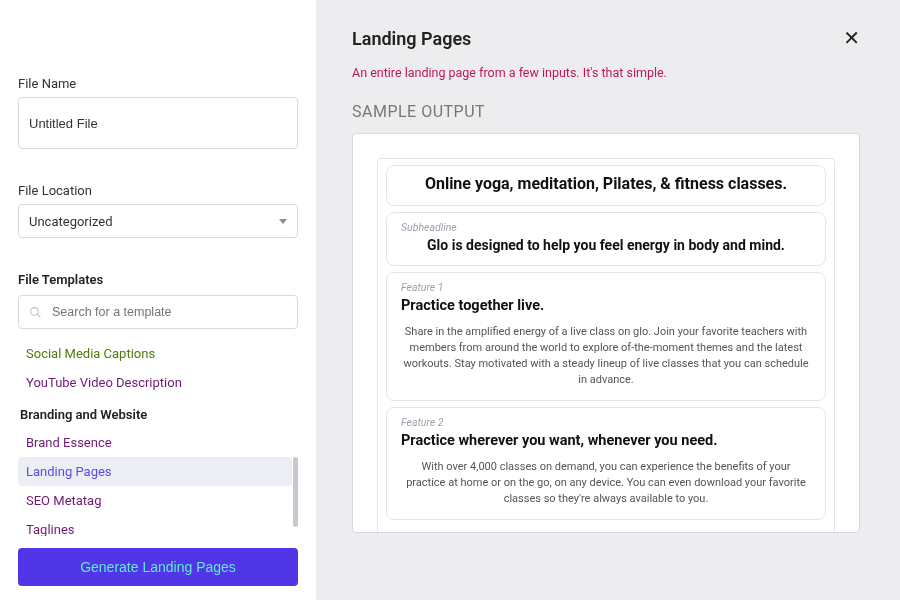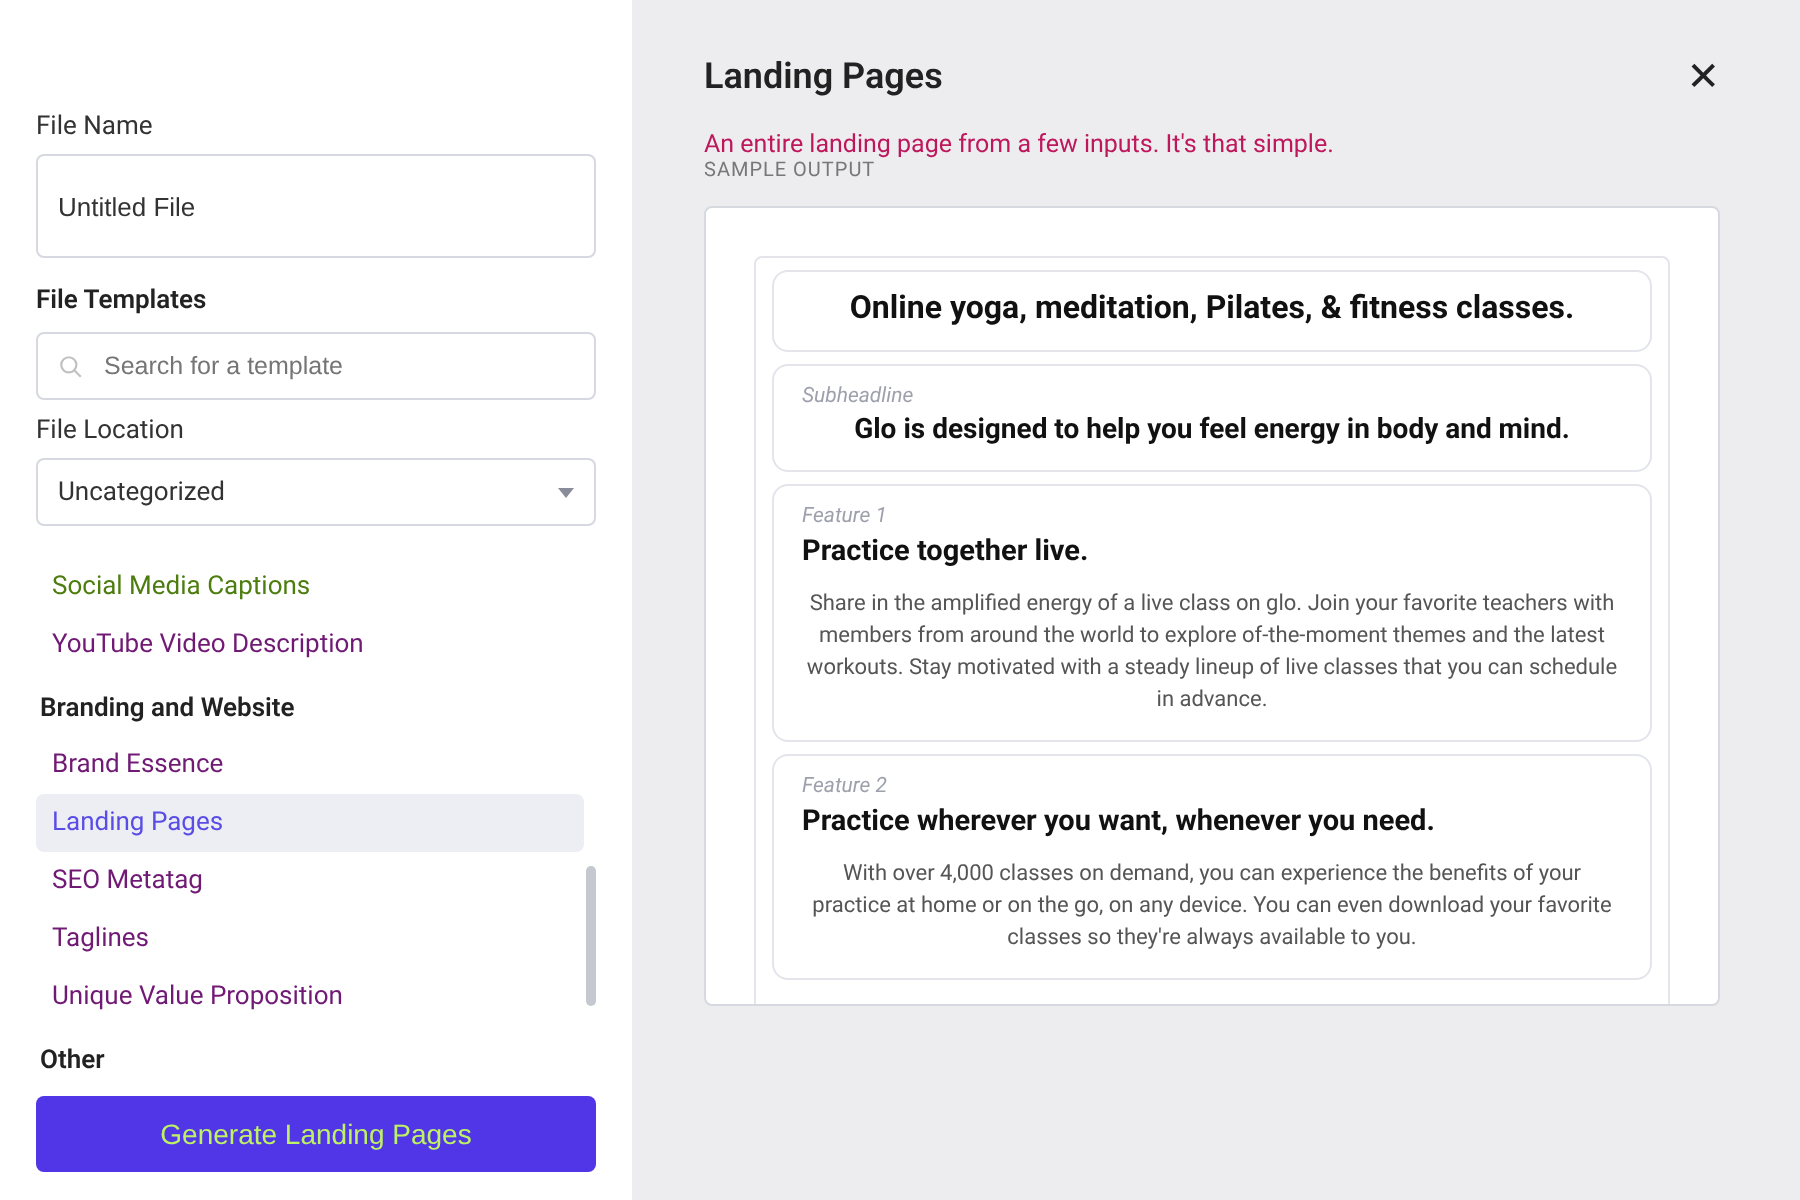--- a/index.html
+++ b/index.html
@@ -10,21 +10,21 @@
   }
   .sidebar {
     width: 316px; height: 600px; padding: 56px 18px 14px 18px;
     display: flex; flex-direction: column; background: #fff;
   }
   .field-label { font-size: 13px; color: #333; margin-bottom: 6px; }
   .text-input {
     width: 100%; height: 52px; border: 1px solid #d7d9e0; border-radius: 4px;
     padding: 0 10px; font-size: 13px; color: #333; outline: none; background:#fff;
   }
-  .block { margin-bottom: 14px; }
+  .block { margin-bottom: 14px; margin-top: 20px; }
   .select {
     width: 100%; height: 34px; border: 1px solid #d7d9e0; border-radius: 4px;
     padding: 0 10px; font-size: 13px; color: #333; background:#fff;
     display: flex; align-items: center; justify-content: space-between;
     cursor: pointer;
   }
   .caret {
     width: 0; height: 0; border-left: 4px solid transparent; border-right: 4px solid transparent;
     border-top: 5px solid #8a8d99;
   }
@@ -40,32 +40,32 @@
   .scrollbar-track { position:absolute; right:0; top:0; bottom:0; width:6px; }
   .scrollbar-thumb { position:absolute; right:0; width:5px; border-radius:3px; background:#c6c8d0; top:60%; height:70px; }
   .tpl-item {
     font-size: 13px; color: #701a75; padding: 7px 8px; border-radius: 4px; cursor: pointer;
   }
   .tpl-item.faded { color:#4d7c0f; }
   .tpl-item.selected { background: #eceef4; color: #5a4de6; }
   .tpl-cat { font-size: 13px; font-weight: 600; color: #222; padding: 10px 2px 6px 2px; }
   .generate-btn {
     margin-top: 12px; height: 38px; border: none; border-radius: 4px;
-    background: #5036e6; color: #bef264; font-size: 14px; font-weight: 500;
+    background: #5036e6; color: #5eead4; font-size: 14px; font-weight: 500;
     cursor: pointer;
   }
   .main {
     flex: 1; height: 600px; background: #ededef; padding: 28px 40px 0 36px;
     overflow: hidden; position: relative;
   }
   .main-header { display:flex; justify-content: space-between; align-items:flex-start; }
   .main-title { font-size: 18px; font-weight: 600; color: #222; }
   .close-icon { cursor:pointer; font-size:20px; line-height:1; color:#222; }
   .main-sub { font-size: 12.5px; color: #be185d; margin-top: 16px; }
-  .sample-label { font-size: 10px; letter-spacing: .5px; color: #777; text-transform: uppercase; }
+  .sample-label { font-size: 16px; letter-spacing: .5px; color: #777; margin-top: 22px; text-transform: uppercase; }
   .sample-outer {
     margin-top: 12px; background:#fff; border:1px solid #d7d9e0; border-radius:4px;
     padding: 24px 24px 0 24px; height: 400px; overflow:hidden;
   }
   .sample-inner {
     border:1px solid #e3e5eb; border-radius:4px; padding: 6px 8px 28px 8px;
   }
   .card {
     border:1px solid #e3e5eb; border-radius:8px; padding: 8px 14px 12px 14px;
     margin-bottom: 6px;
@@ -79,36 +79,36 @@
 </head>
 <body>
 
 <div class="sidebar">
 
   <div class="block">
     <div class="field-label">File Name</div>
     <input class="text-input" value="Untitled File" style="">
   </div>
 
+  <div class="block">
+    <div class="field-label">File Location</div>
+    <div class="select">
+      <span>Uncategorized</span>
+      <span class="caret"></span>
+    </div>
+  </div>
+
   <div class="block" style="margin-bottom:8px;">
     <div class="section-title">File Templates</div>
     <div class="search-wrap">
       <svg class="search-icon" viewBox="0 0 24 24" fill="none" stroke="#777" stroke-width="2">
         <circle cx="10" cy="10" r="7"></circle>
           <line x1="21" y1="21" x2="15" y2="15"></line>
       </svg>
       <input class="search-input" placeholder="Search for a template" style="">
-    </div>
-  </div>
-
-  <div class="block">
-    <div class="field-label">File Location</div>
-    <div class="select">
-      <span>Uncategorized</span>
-      <span class="caret"></span>
     </div>
   </div>
 
   <div class="template-list">
     <div class="template-scroll" id="tpl-scroll">
         <div class="tpl-item faded">Social Media Captions</div>
         <div class="tpl-item">YouTube Video Description</div>
         <div class="tpl-cat">Branding and Website</div>
         <div class="tpl-item">Brand Essence</div>
         <div class="tpl-item selected">Landing Pages</div>

